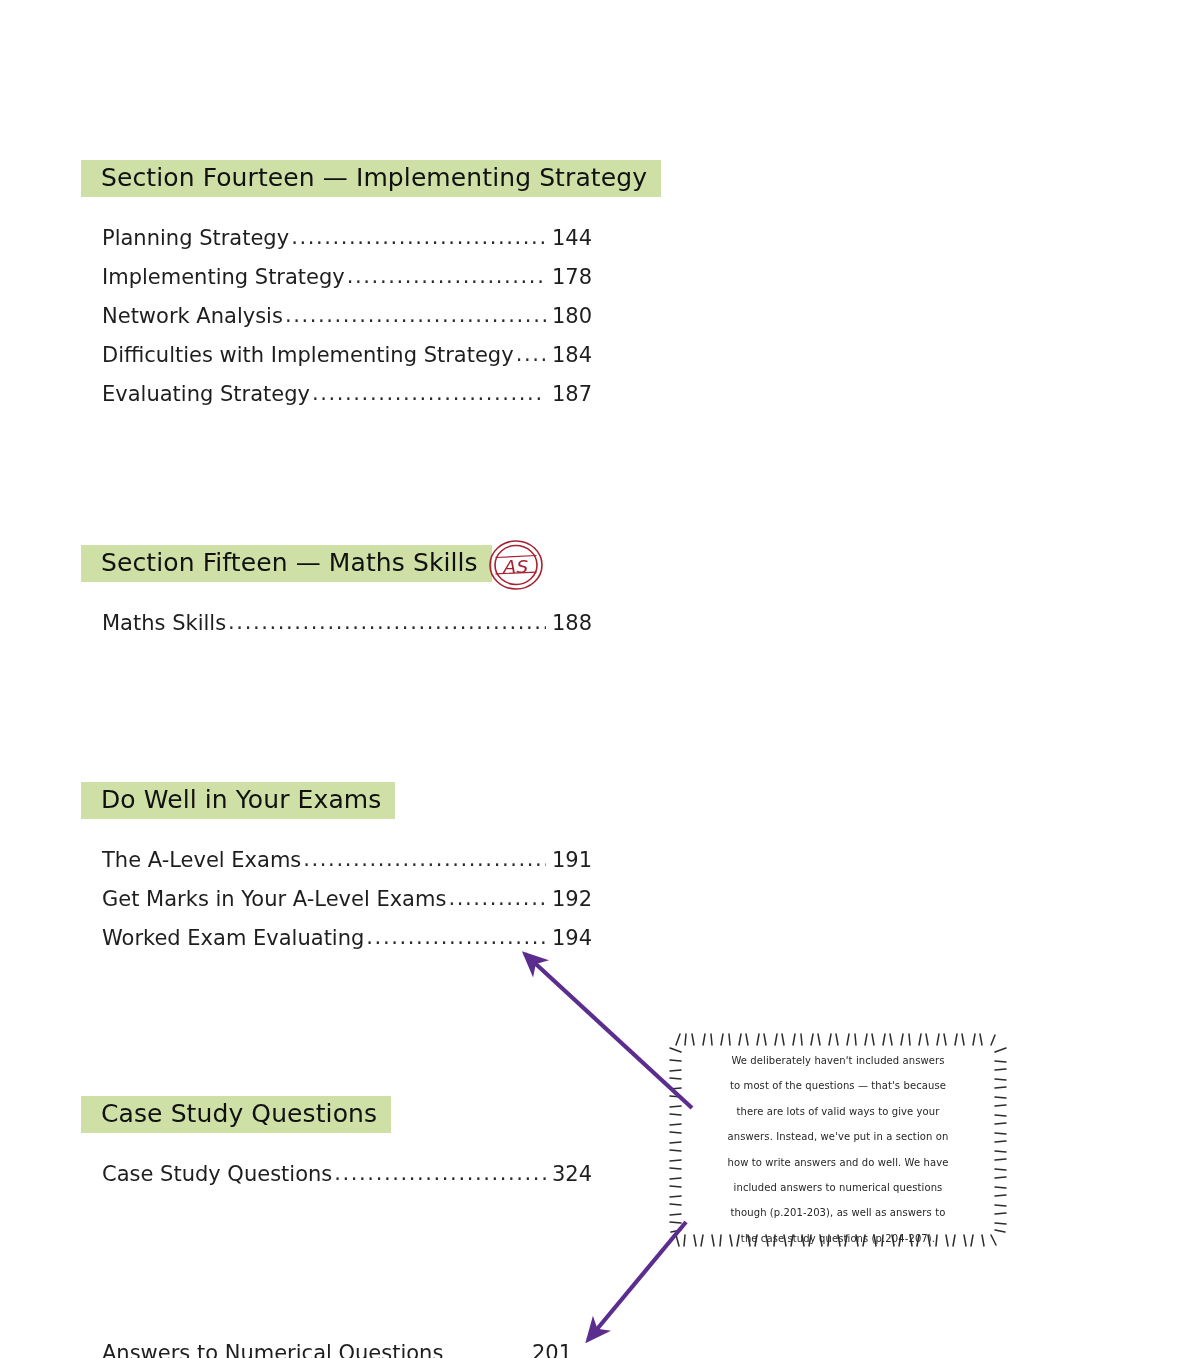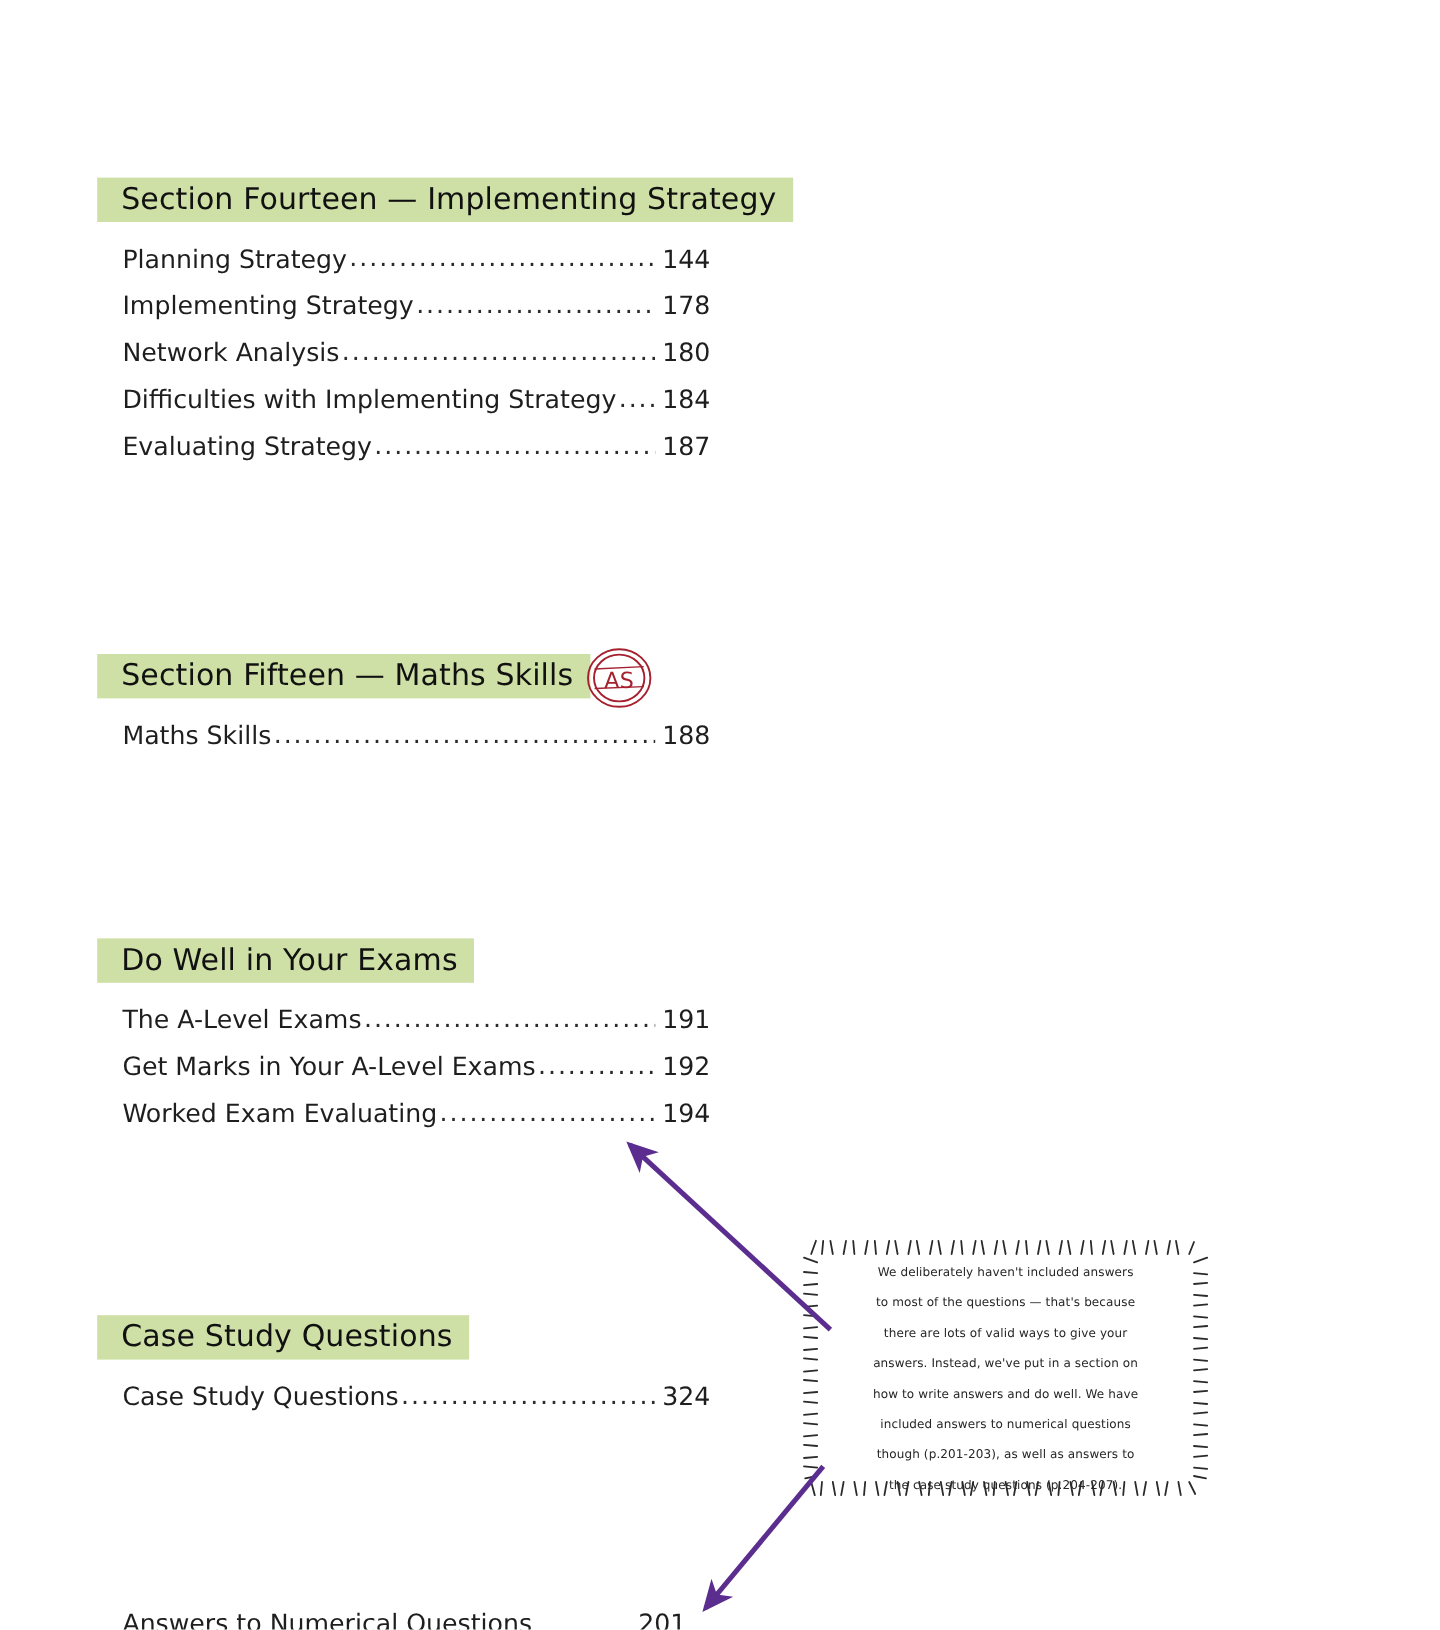--- a/index.html
+++ b/index.html
@@ -40,21 +40,21 @@
     font-size: 25px;
     font-weight: 400;
     letter-spacing: 0.1px;
     color: #111111;
     white-space: nowrap;
     line-height: 1.0;
   }
 
   
   .toc-list {
-    margin-top: 12px;
+    margin-top: 22px;
   }
   .toc-entry {
     display: flex;
     align-items: baseline;
     width: 490px;
     margin-left: 21px;
     height: 39px;
     font-size: 21px;
     color: #1e1e1e;
     line-height: 39px;
@@ -120,21 +120,21 @@
     position: absolute;
     inset: 0;
     pointer-events: none;
   }
 </style>
 </head>
 <body>
 
 <div class="page">
 
-  <div class="section-block" style="top:148px;">
+  <div class="section-block" style="top:160px;">
     <div class="section-header">
       <span class="section-header-text">Section Fourteen — Implementing Strategy</span>
     </div>
     <div class="toc-list">
 
       <div class="toc-entry">
         <span class="toc-title">Planning Strategy</span>
         <span class="toc-leader">............................................................................................................</span>
         <span class="toc-page">144</span>
       </div>
@@ -172,21 +172,21 @@
     </div>
     <div class="toc-list">
       <div class="toc-entry">
         <span class="toc-title">Maths Skills</span>
         <span class="toc-leader">............................................................................................................</span>
         <span class="toc-page">188</span>
       </div>
     </div>
   </div>
 
-  <div class="as-badge" style="left:488px; top:539px;">
+  <div class="as-badge" style="left:488px; top:539px;font-style:italic;">
     <svg width="56" height="52" viewBox="0 0 56 52" xmlns="http://www.w3.org/2000/svg">
       <ellipse cx="28" cy="26" rx="26" ry="24" fill="none" stroke="#a6212f" stroke-width="1.6"></ellipse>
       <ellipse cx="28" cy="26" rx="21" ry="19.5" fill="none" stroke="#a6212f" stroke-width="1.6"></ellipse>
       <path d="M7.5 18.5 L48.5 16.5" fill="none" stroke="#a6212f" stroke-width="1.2"></path>
       <path d="M7.5 34.8 L48.5 33.2" fill="none" stroke="#a6212f" stroke-width="1.2"></path>
       <text x="28" y="34" text-anchor="middle" font-family="DejaVu Sans, sans-serif" font-size="18.5" font-weight="400" fill="#a6212f" letter-spacing="0.2">AS</text>
     </svg>
   </div>
 
   <div class="section-block" style="top:782px;">

